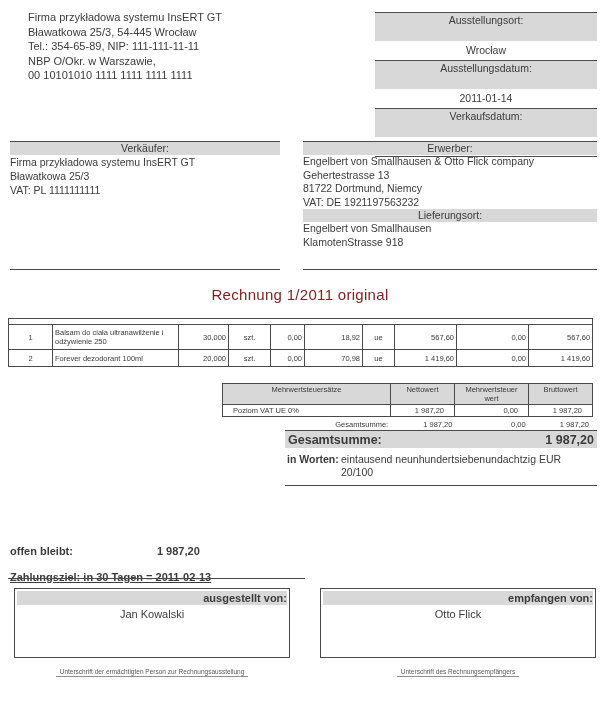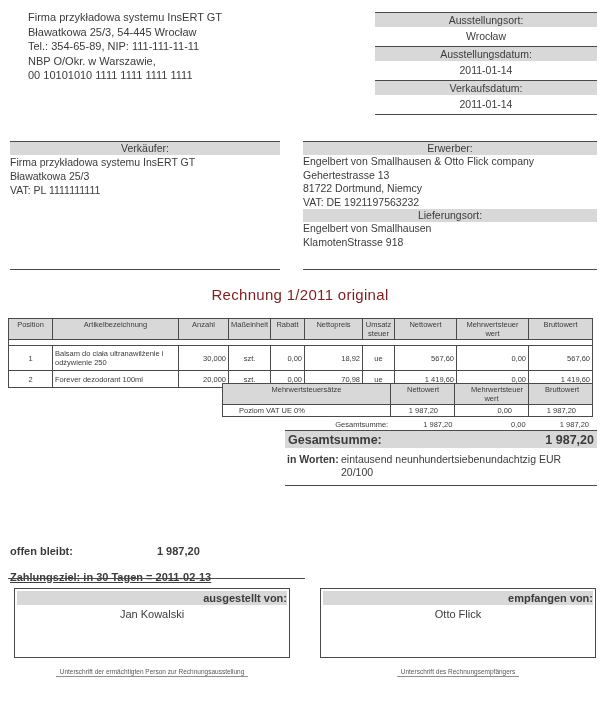--- a/index.html
+++ b/index.html
@@ -10,21 +10,21 @@
   }
   .abs { position:absolute; }
 
   
   .company { left:28px; top:10px; font-size:11px; line-height:14.5px; }
 
   
   .meta { left:375px; top:12px; width:222px; border-bottom:1px solid #4a4a4a; }
   .meta-box { border-top:1px solid #4a4a4a; }
   .bar { background:#d8d8d8; text-align:center; }
-  .meta-box .bar { font-size:10.5px; line-height:14px; height:14px; }
+  .meta-box .bar { font-size:10.5px; line-height:14px; height:28px; }
   .meta-box .val { text-align:center; font-size:10.5px; padding:3px 0 4px; }
 
   
   .party { top:141px; height:127px; border-top:1px solid #4a4a4a; border-bottom:1px solid #4a4a4a; }
   .party .bar { font-size:10.5px; line-height:13px; height:13px; }
   .party .line { font-size:10.5px; line-height:13.6px; }
   .party-left  { left:10px;  width:270px; }
   .party-right { left:303px; width:294px; }
   .party-left .line { line-height:14px; }
 
@@ -38,21 +38,21 @@
   .items th, .items td { border:1px solid #4a4a4a; font-weight:normal; font-size:7.5px; line-height:1.2; padding:1px 2px; overflow:hidden; }
   .items th { background:#d8d8d8; text-align:center; vertical-align:top; }
   .items tr.spacer td { border-left:0; border-right:0; border-top:1px solid #4a4a4a; height:5px; padding:0; }
   .items td { height:14px; vertical-align:middle; }
   .items tr.item-row-tall td { height:22px; }
   .c { text-align:center; } .r { text-align:right; } .l { text-align:left; }
 
   
   .vat { top:383px; left:222px; width:370px; }
   .vat table { width:370px; border:1px solid #4a4a4a; }
-  .vat th, .vat td { border:1px solid #4a4a4a; font-weight:normal; font-size:7.5px; line-height:1.2; padding:1px 16px; }
+  .vat th, .vat td { border:1px solid #4a4a4a; font-weight:normal; font-size:7.5px; line-height:1.2; padding:1px 10px; }
   .vat th { background:#d8d8d8; text-align:center; vertical-align:top; }
   .vat-total { display:flex; font-size:7.5px; line-height:13px; margin-top:1px; }
   .vat-total .cell0 { width:168px; text-align:right; padding-right:4px; }
   .vat-total .cell  { text-align:right; padding-right:3px; box-sizing:border-box; }
 
   
   .grand { top:430px; left:285px; width:312px; border-top:1px solid #4a4a4a; border-bottom:1px solid #4a4a4a; padding-bottom:6px; }
   .grand-bar { background:#d8d8d8; display:flex; justify-content:space-between; align-items:center; font-size:12.5px; font-weight:bold; padding:1px 3px; height:15px; }
   .in-words { margin-top:5px; font-size:10.5px; display:flex; }
   .in-words .lbl { font-weight:bold; width:54px; flex:0 0 54px; padding-left:2px; }
@@ -128,32 +128,20 @@
         <col style="width:50px">
         <col style="width:42px">
         <col style="width:34px">
       <col style="width:58px">
         <col style="width:32px">
         <col style="width:62px">
         <col style="width:72px">
         <col style="width:64px">
     </colgroup>
     <tbody>
-        <tr>
-      <th>Position</th>
-      <th>Artikelbezeichnung</th>
-      <th>Anzahl</th>
-      <th>Maßeinheit</th>
-      <th>Rabatt</th>
-      <th>Nettopreis</th>
-      <th>Umsatz steuer</th>
-      <th>Nettowert</th>
-      <th>Mehrwertsteuer wert</th>
-      <th>Bruttowert</th>
-    </tr>
     <tr class="spacer">
       <td colspan="10"></td>
     </tr>
     <tr class="item-row-tall">
       <td class="c">1</td>
       <td class="l">Balsam do ciała ultranawilżenie i odżywienie 250</td>
       <td class="r">30,000</td>
       <td class="c">szt.</td>
       <td class="r">0,00</td>
       <td class="r">18,92</td>

